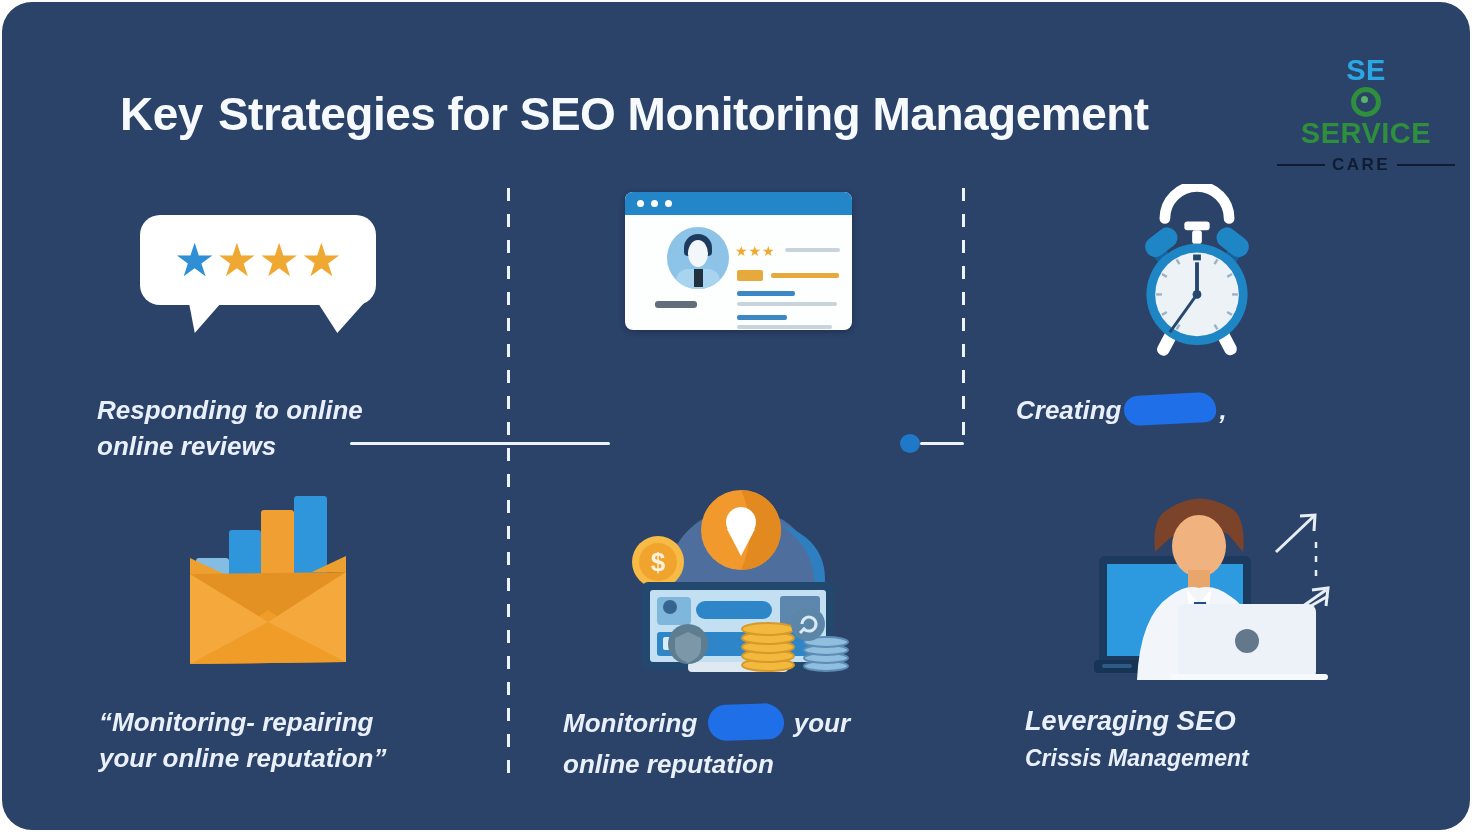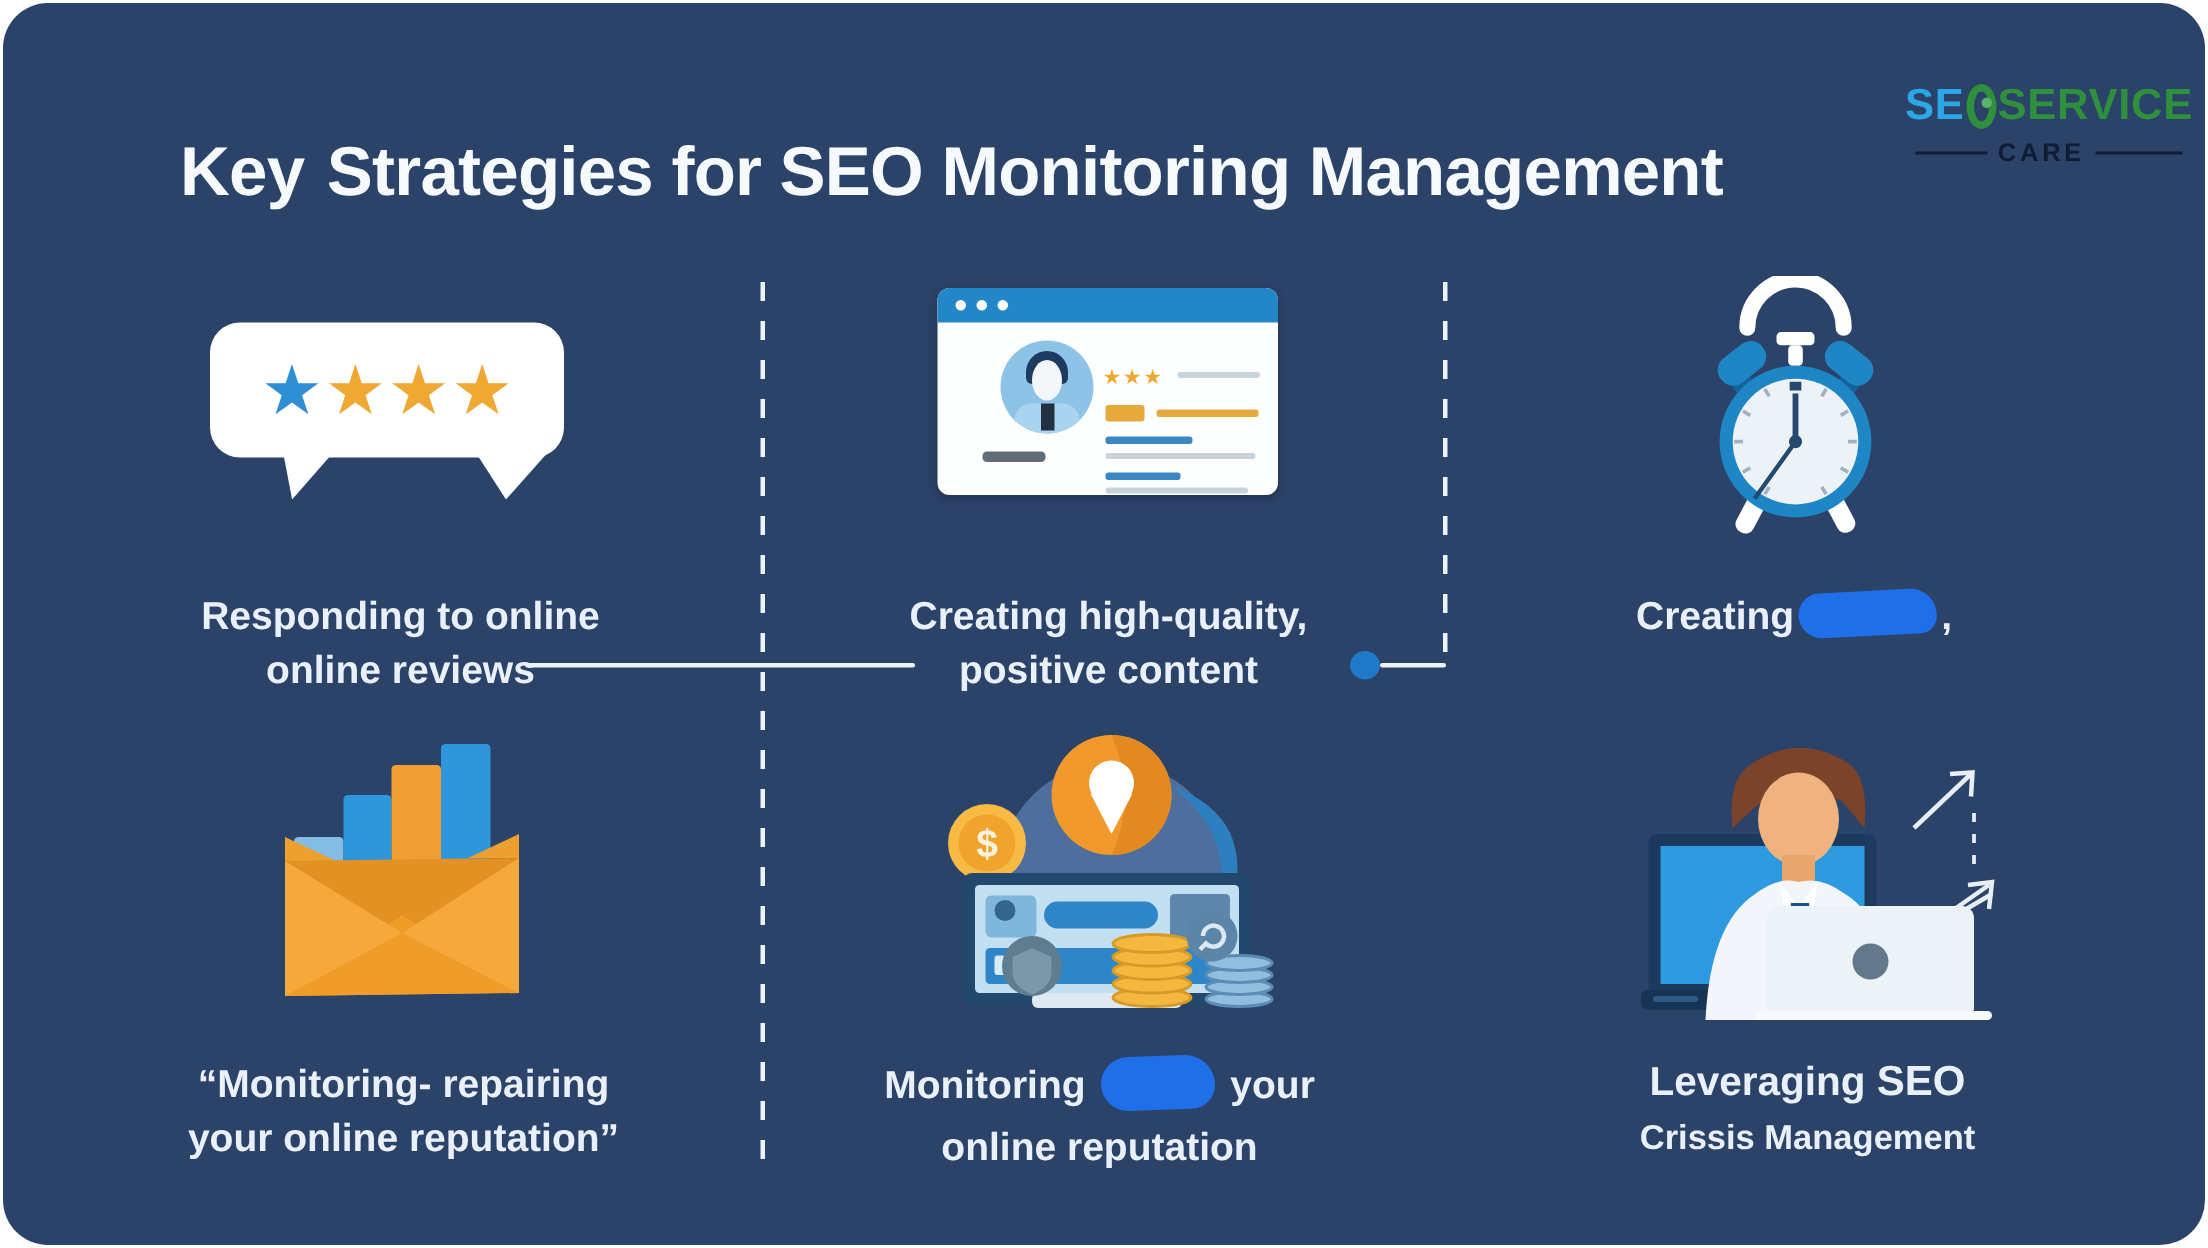--- a/index.html
+++ b/index.html
@@ -3,42 +3,42 @@
 <meta charset="utf-8">
 <style>
   html,body{margin:0;padding:0;background:#ffffff;width:1472px;height:832px;overflow:hidden;
     font-family:"Liberation Sans", sans-serif;}
   .canvas{position:absolute;left:2px;top:2px;width:1468px;height:828px;background:#2b4269;border-radius:30px;}
 
   
   .title{position:absolute;left:118px;top:54px;display:flex;gap:15px;color:#f7fafd;
     font-size:46px;font-weight:800;letter-spacing:-0.5px;white-space:nowrap;}
   .logo{position:absolute;left:1268px;top:52px;width:192px;text-align:center;}
-  .logo-row1{display:flex;justify-content:center;align-items:center;font-size:29px;font-weight:800;letter-spacing:0.5px;}
+  .logo-row1{display:flex;justify-content:center;align-items:center;font-size:29px;font-weight:800;letter-spacing:0.5px;flex-direction:column;}
   .logo-se{color:#2aa7e4;}
   .logo-service{color:#2e8f3c;}
   .logo-o{display:inline-block;width:20px;height:20px;border:5px solid #2e8f3c;border-radius:50%;margin:0 1px;position:relative;}
   .logo-o::after{content:"";position:absolute;left:5px;top:4px;width:7px;height:7px;border-radius:50%;background:#58b368;}
   .logo-row2{margin-top:5px;display:flex;align-items:center;justify-content:center;gap:7px;}
   .logo-rule{height:2.5px;background:#0e1d33;flex:0 0 auto;}
   .rule-l{width:48px;} .rule-r{width:58px;}
   .logo-care{color:#0e1d33;font-size:17px;font-weight:700;letter-spacing:2.5px;}
 
   
   .divider-v{position:absolute;width:3px;
     background:repeating-linear-gradient(to bottom,#eef3f9 0 13px,transparent 13px 26px);}
   #div-left{left:505px;top:186px;height:590px;}
   #div-right{left:960px;top:186px;height:256px;}
   .connector-h{position:absolute;height:3px;background:#eef3f9;border-radius:2px;}
   #conn-left{left:348px;top:440px;width:260px;}
   #conn-right{left:918px;top:440px;width:44px;}
   #conn-dot{position:absolute;left:898px;top:432px;width:20px;height:19px;background:#1f78c8;border-radius:50%;}
 
   
-  .caption{position:absolute;text-align:center;color:#eaf0f9;font-weight:700;font-size:26px;line-height:36px;}
+  .caption{position:absolute;color:#eaf0f9;font-weight:700;font-size:26px;line-height:36px;font-style:italic;}
   #cap1{left:95px;top:364px;width:340px;}
   #cap2{left:567px;top:364px;width:340px;}
   #cap3{left:1014px;top:364px;width:360px;}
   #cap4{left:97px;top:676px;width:340px;}
   #cap5{left:561px;top:676px;width:340px;}
   #cap6{left:1023px;top:674px;width:360px;font-size:27px;}
   #cap6 .strong{font-weight:800;font-size:28px;}
   #cap6 .line2{font-weight:800;font-size:23px;margin-top:24px;}
   .scribble{display:inline-block;vertical-align:middle;background:#1e6fe8;margin:0 3px 6px 3px;}
   .scr-3{width:92px;height:30px;border-radius:18px 22px 14px 20px;transform:rotate(-3deg);}
@@ -246,24 +246,20 @@
     <rect x="84" y="110" width="138" height="76" rx="8" fill="#edf2f8"></rect>
     <circle cx="153" cy="147" r="12" fill="#64788c"></circle>
     <rect x="76" y="180" width="158" height="6" rx="3" fill="#f7fafc"></rect>
   </svg>
 
   <p class="caption" id="cap1">
     <span>Responding to online</span><br>
     <span>online reviews</span>
   </p>
 
-  <p class="caption" id="cap2">
-    <span>Creating high-quality,</span><br>
-    <span>positive content</span>
-  </p>
 
   <p class="caption" id="cap3">
     <span>Creating</span><span class="scribble scr-3"></span><span>,</span><br>
   </p>
 
   <p class="caption" id="cap4">
     <span>“Monitoring- repairing</span><br>
     <span>your online reputation”</span>
   </p>
 

